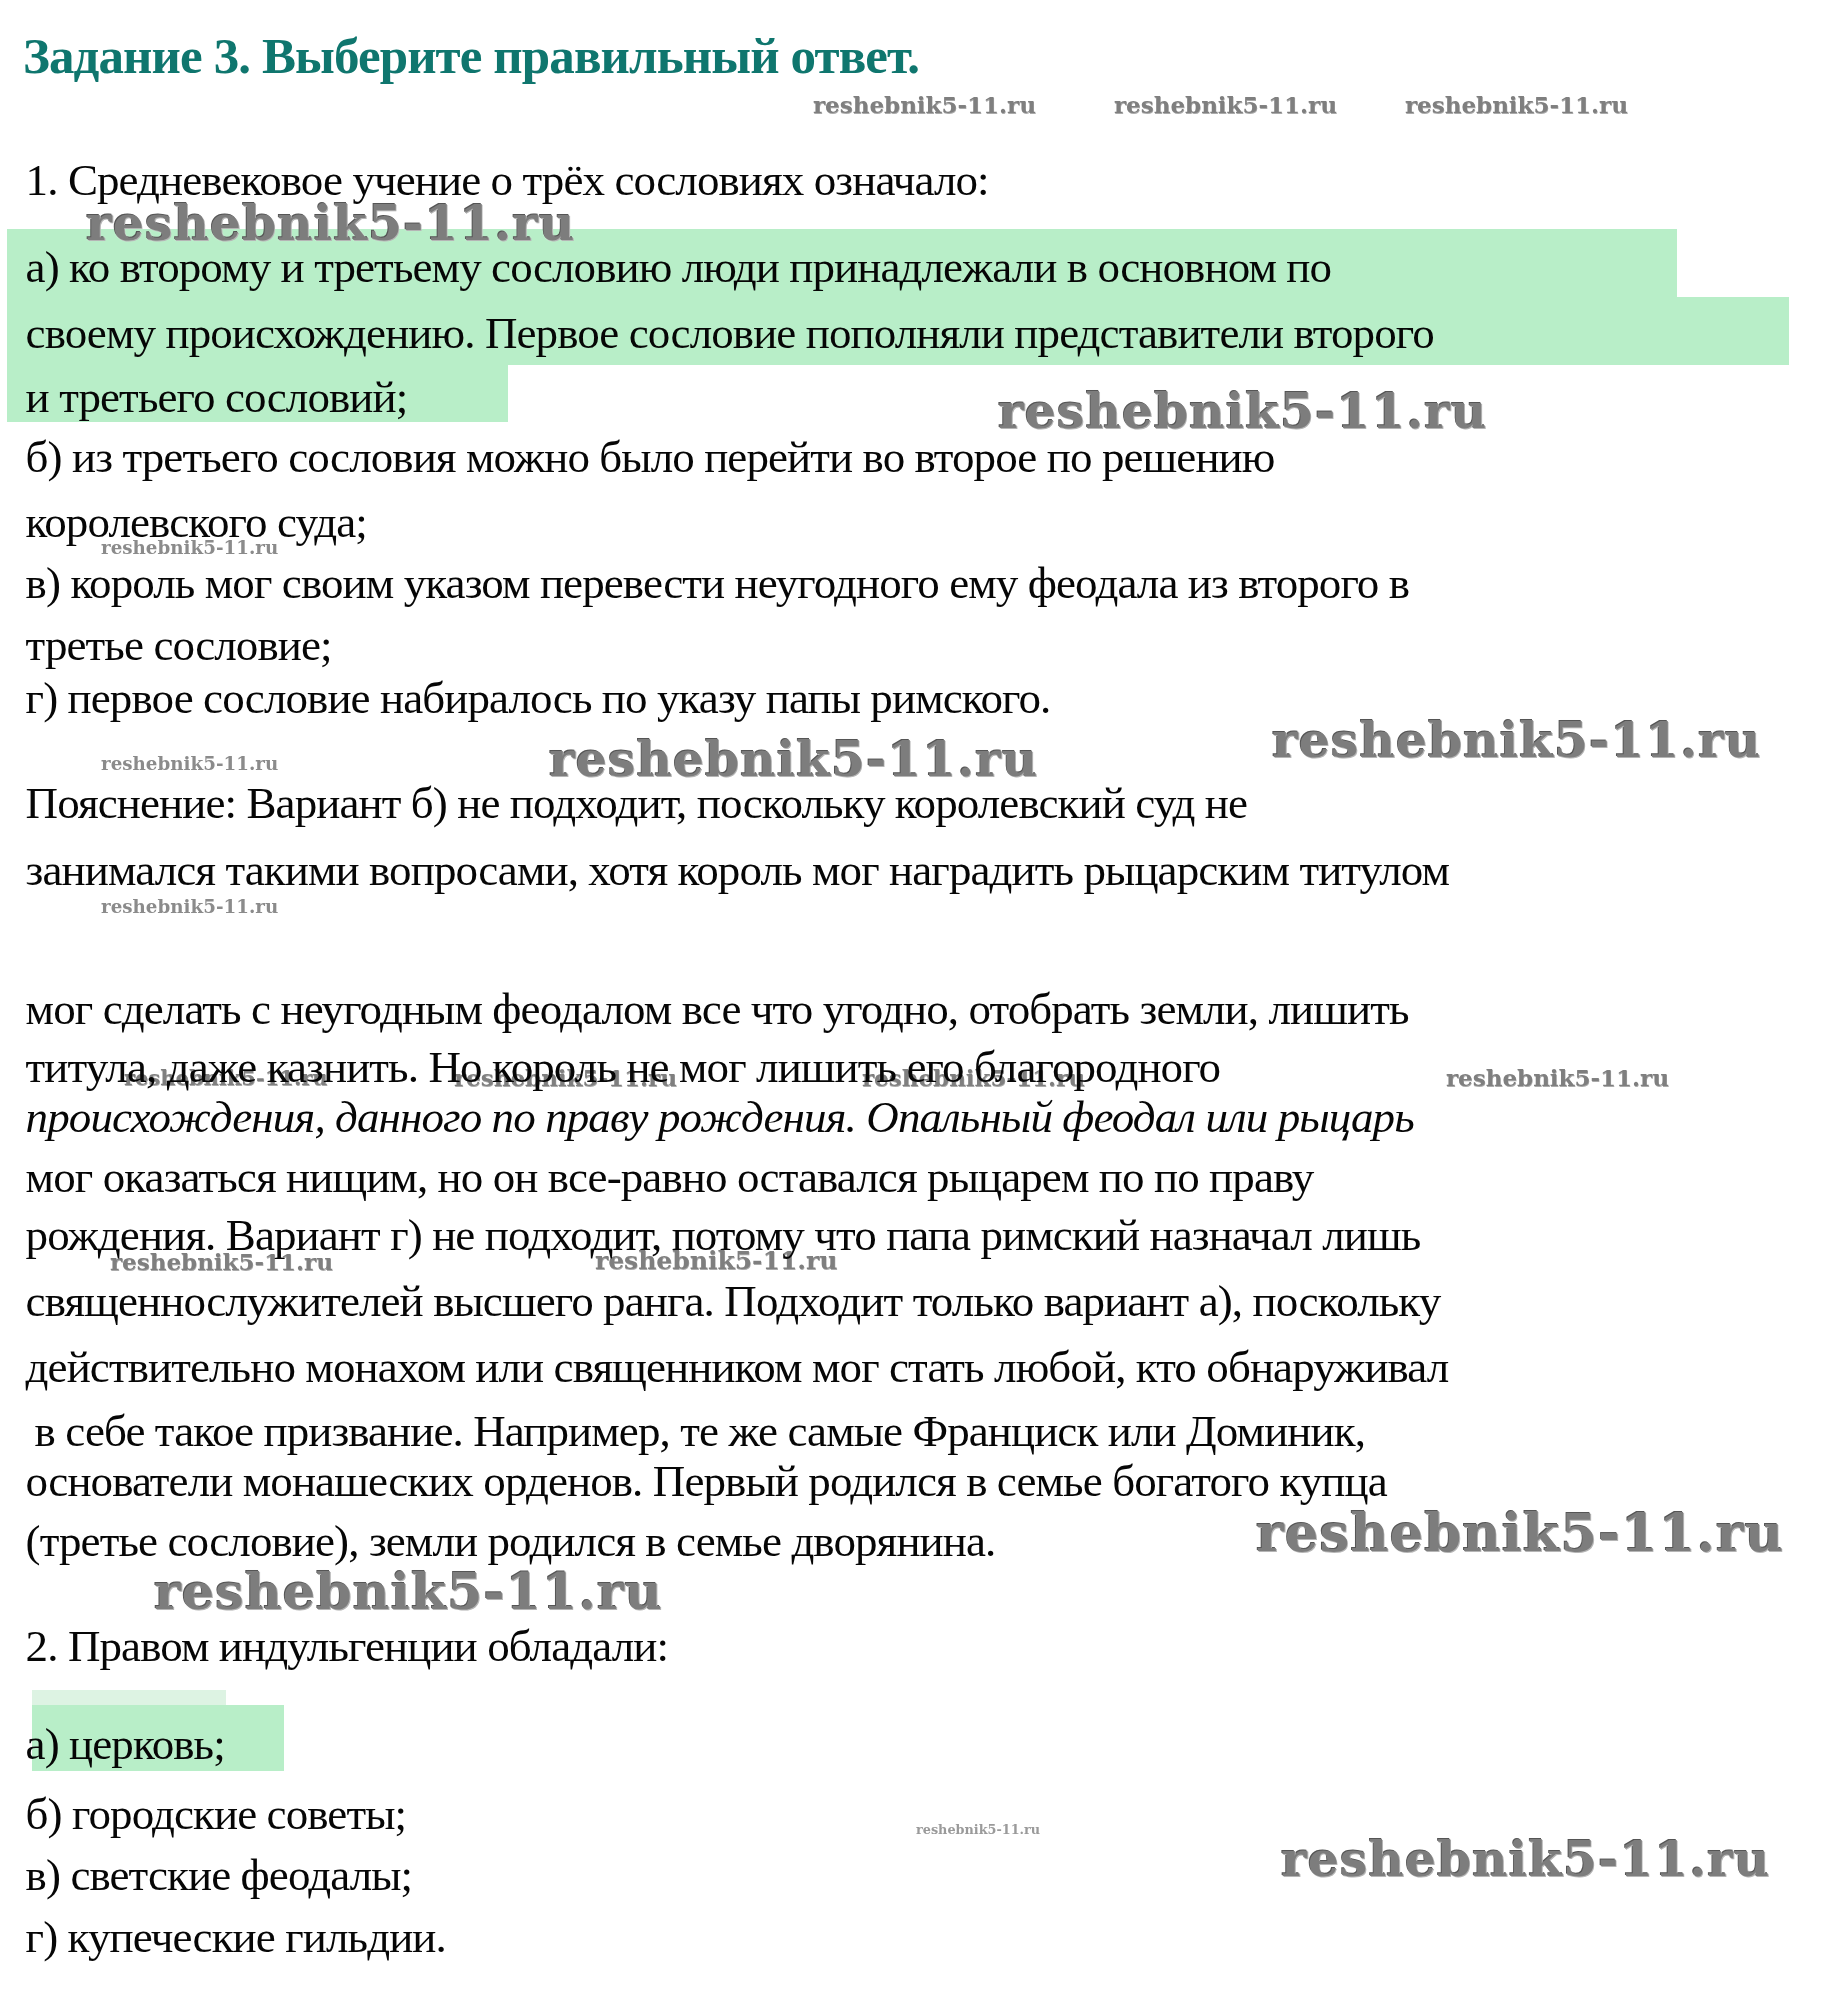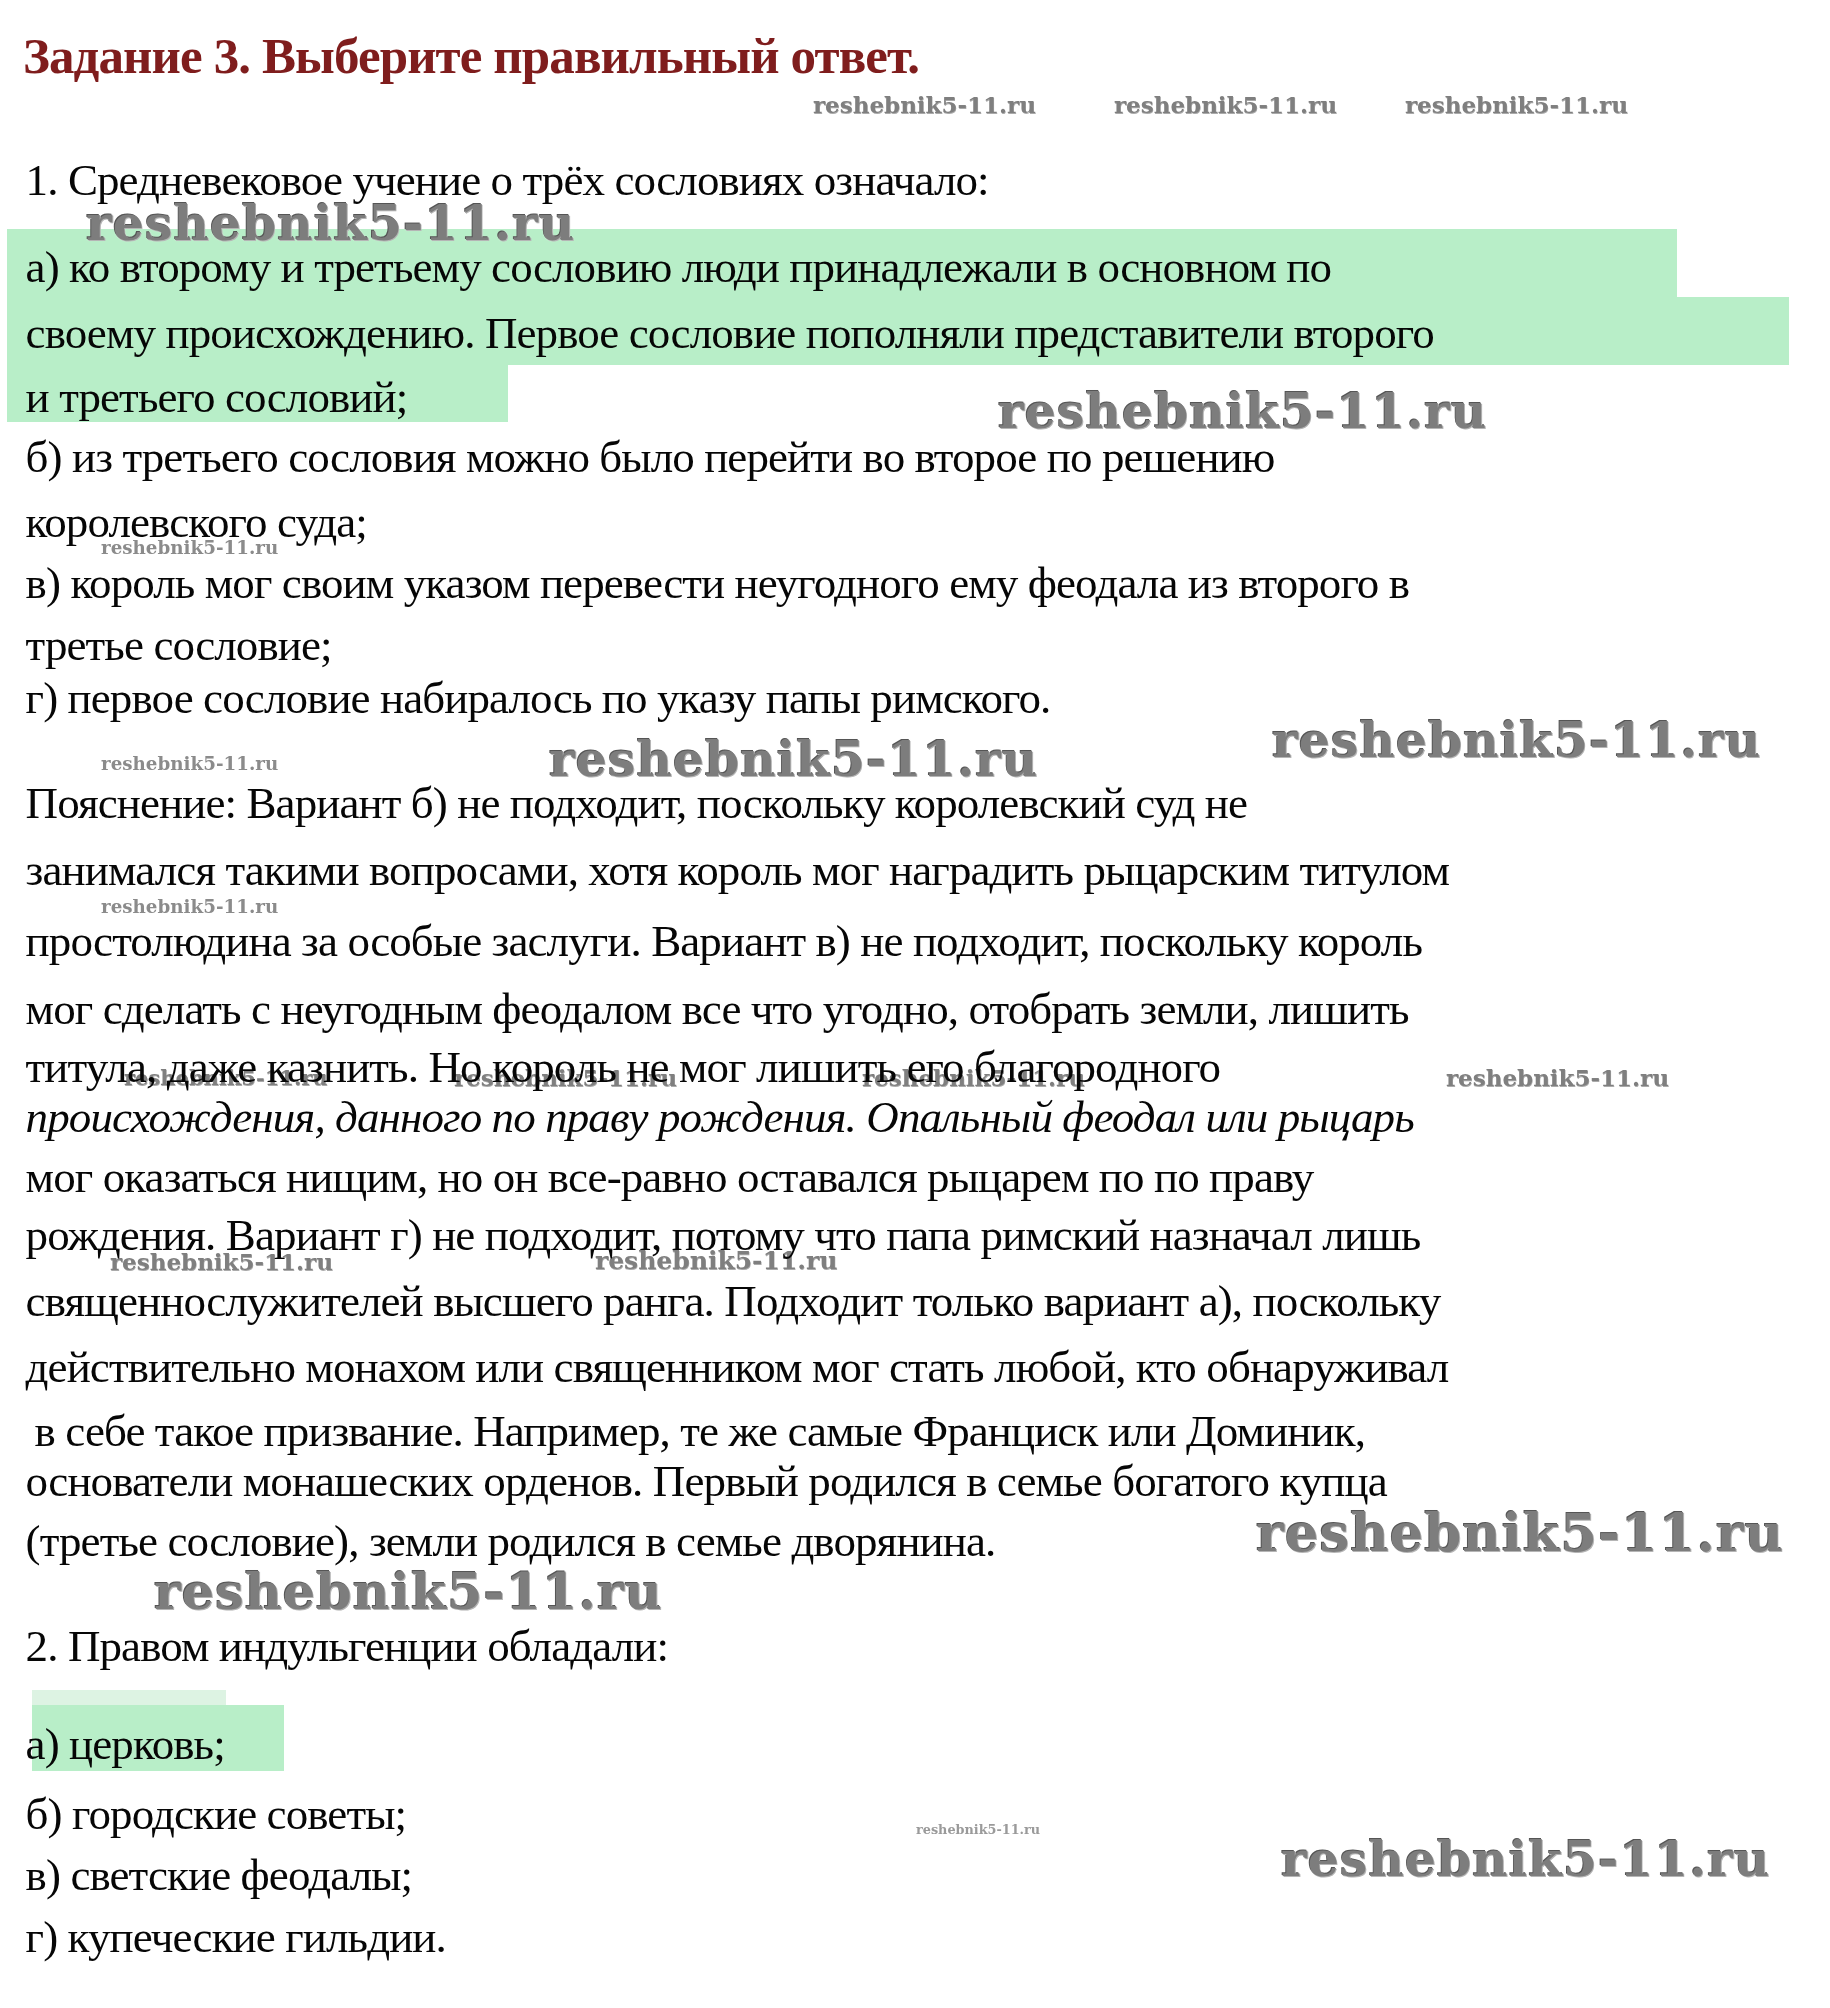--- a/index.html
+++ b/index.html
@@ -23,21 +23,21 @@
     color: #060606;
   }
   .title {
     position: absolute;
     left: 23px;
     top: 27.4px;
     font-size: 51px;
     font-weight: bold;
     letter-spacing: -0.9px;
     white-space: nowrap;
-    color: #7f1d1d;
+    color: #0f766e;
   }
   
   .hl { position: absolute; background: #b8eec8; }
   .hl-a1 { left: 7.3px;  top: 229px; width: 1670px; height: 68px; }
   .hl-a2 { left: 7.3px;  top: 297px; width: 1782px; height: 68px; }
   .hl-a3 { left: 7.3px;  top: 365px; width: 501px;  height: 57px; }
   .hl-q2a{ left: 32px; top: 1705px; width: 252px; height: 66px; }
   .hl-q2a-top { position:absolute; left:32px; top:1690px; width:194px; height:14.6px; background:#ddf3e3; }
   
   .ln-q1   { top: 156px; }
@@ -152,21 +152,20 @@
   <div class="ln ln-b1">б) из третьего сословия можно было перейти во второе по решению</div>
   <div class="ln ln-b2">королевского суда;</div>
 
   <div class="ln ln-v1">в) король мог своим указом перевести неугодного ему феодала из второго в</div>
   <div class="ln ln-v2">третье сословие;</div>
 
   <div class="ln ln-g1">г) первое сословие набиралось по указу папы римского.</div>
 
   <div class="ln ln-e0">Пояснение: Вариант б) не подходит, поскольку королевский суд не</div>
   <div class="ln ln-e1">занимался такими вопросами, хотя король мог наградить рыцарским титулом</div>
-  <div class="ln ln-e2">простолюдина за особые заслуги. Вариант в) не подходит, поскольку король</div>
   <div class="ln ln-e3">мог сделать с неугодным феодалом все что угодно, отобрать земли, лишить</div>
   <div class="ln ln-e4">титула, даже казнить. Но король не мог лишить его благородного</div>
   <div class="ln ln-e5">происхождения, данного по праву рождения. Опальный феодал или рыцарь</div>
   <div class="ln ln-e6">мог оказаться нищим, но он все-равно оставался рыцарем по по праву</div>
   <div class="ln ln-e7">рождения. Вариант г) не подходит, потому что папа римский назначал лишь</div>
   <div class="ln ln-e8">священнослужителей высшего ранга. Подходит только вариант а), поскольку</div>
   <div class="ln ln-e9">действительно монахом или священником мог стать любой, кто обнаруживал</div>
   <div class="ln ln-e10">в себе такое призвание. Например, те же самые Франциск или Доминик,</div>
   <div class="ln ln-e11">основатели монашеских орденов. Первый родился в семье богатого купца</div>
   <div class="ln ln-e12">(третье сословие), земли родился в семье дворянина.</div>

